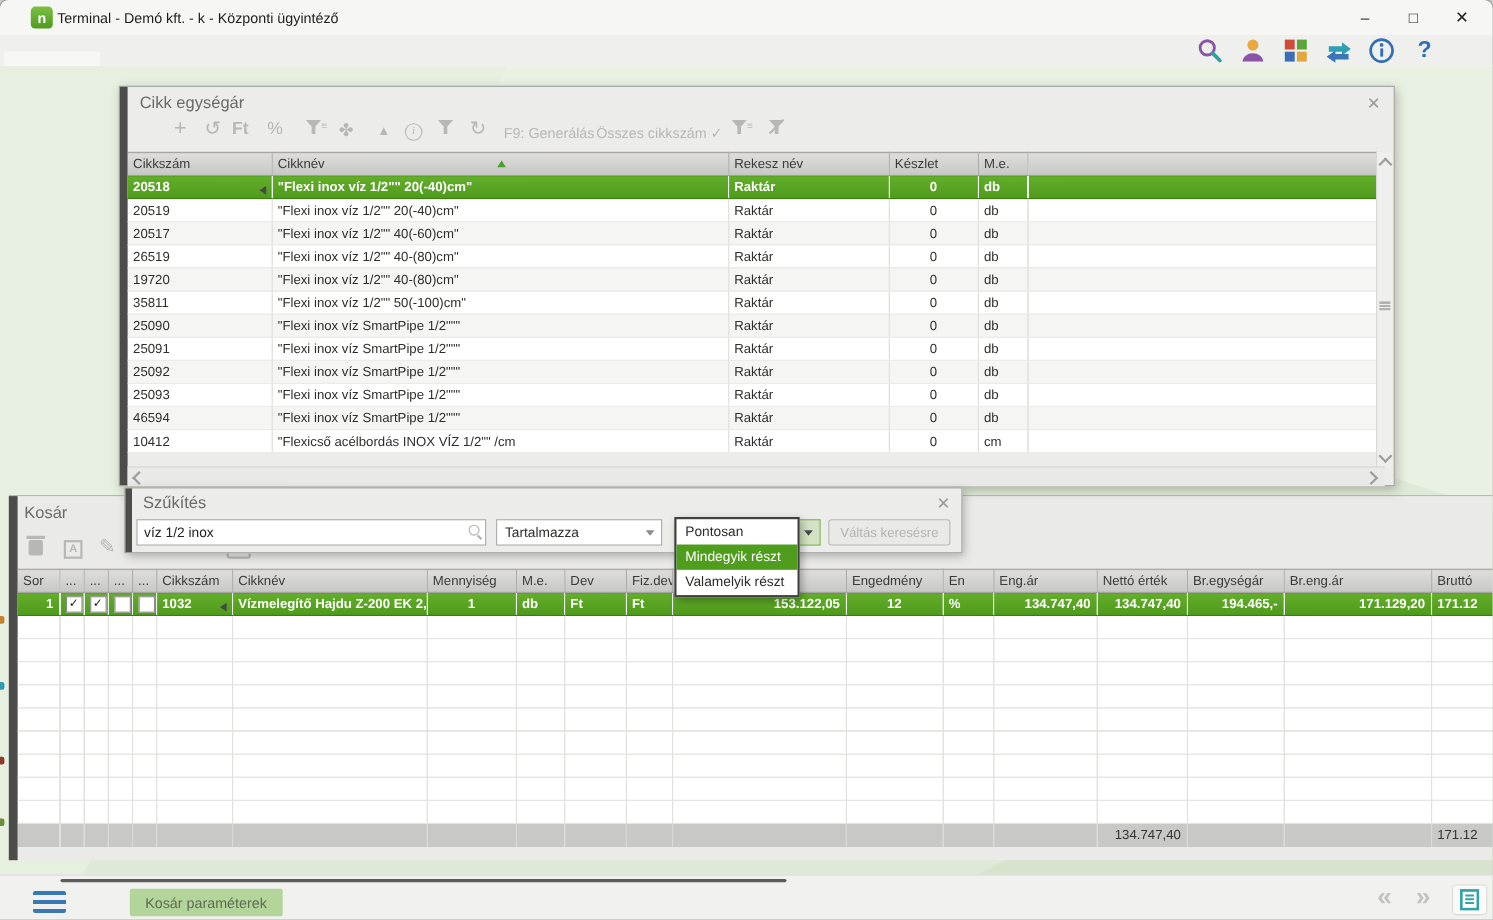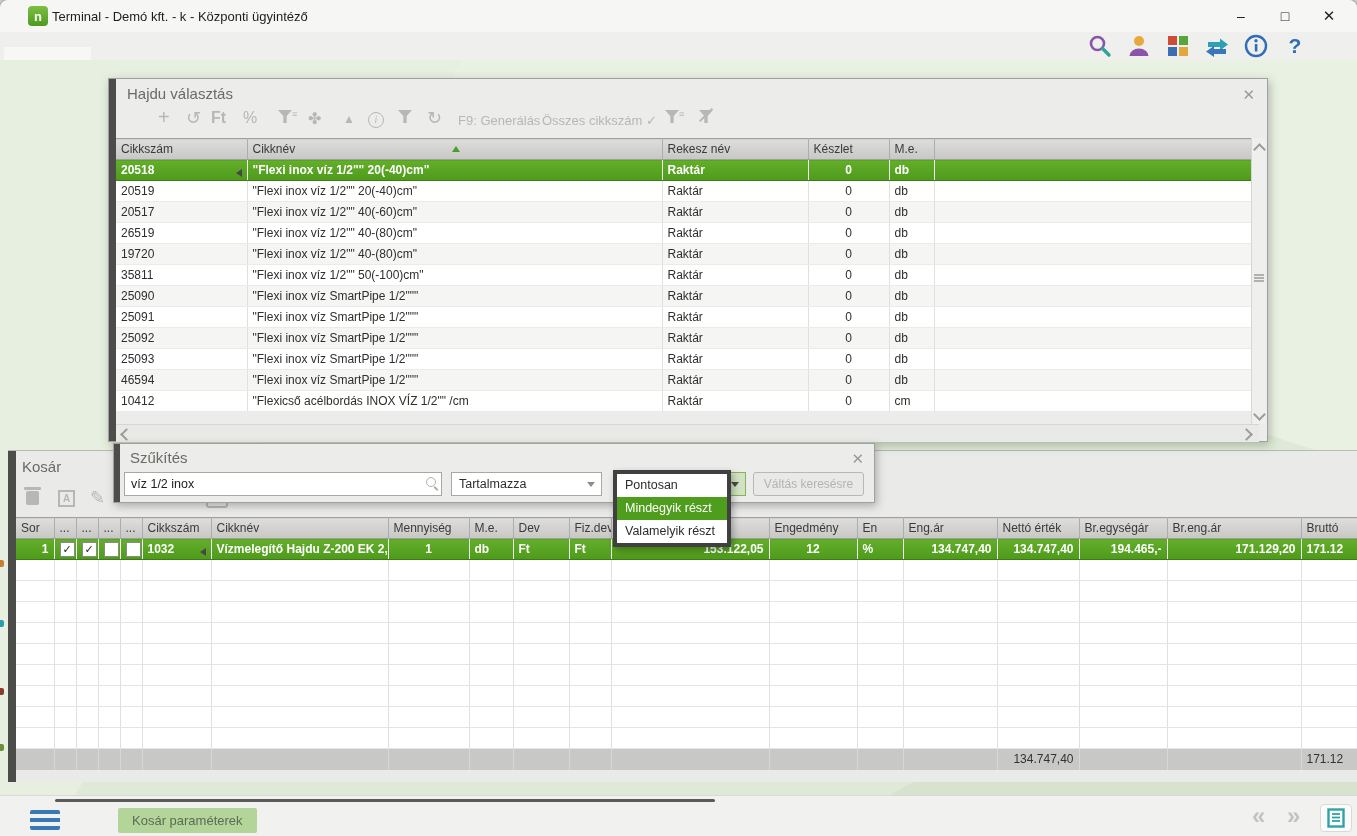--- a/index.html
+++ b/index.html
@@ -89,21 +89,21 @@
   .mag::after{content:"";position:absolute;left:8px;top:8px;width:2px;height:5px;background:#b0b0ae;transform:rotate(-45deg);}
   .combo{position:absolute;box-sizing:border-box;border:1px solid #a8a8a6;background:#fff;
     font-size:12.5px;color:#2e2e2c;line-height:22px;padding-left:7px;}
   .combo .arr{position:absolute;right:6px;top:9px;width:0;height:0;
     border-left:4px solid transparent;border-right:4px solid transparent;border-top:5px solid #8c8c8a;}
   .combo1{left:337px;top:28px;width:151px;height:24px;}
   .combo2{left:499px;top:28px;width:133px;height:24px;background:#d2e2c2;border:1px solid #86b356;}
   .szbtn{position:absolute;left:639px;top:28px;width:111px;height:24px;box-sizing:border-box;
     background:#e9e9e7;border:1px solid #b8b8b6;border-radius:3px;font-size:12px;color:#b3b3b1;
     text-align:center;line-height:22px;}
-  .ddlist{position:absolute;left:613px;top:470px;width:110px;background:#fff;border:4px solid #404040;
+  .ddlist{position:absolute;left:613px;top:470px;width:110px;background:#fff;border:2px solid #404040;
     box-shadow:2px 3px 7px rgba(0,0,0,.3);z-index:60;font-size:12.5px;color:#2c2c2a;}
   .ddlist .opt{height:23px;line-height:23px;padding-left:8px;white-space:nowrap;overflow:hidden;}
   .ddlist .opt.sel2{background:#4f9d1d;color:#fff;}
   
   .kosar{position:absolute;left:8px;top:450px;width:1349px;height:332px;background:#eaeae8;z-index:10;
     border-top:1px solid #b8b8b6;box-sizing:border-box;}
   .kosar .strip{position:absolute;left:0;top:0;width:8px;height:100%;background:#4c4c4a;}
   .kosar .paneltitle{position:absolute;left:14px;top:7px;}
   .ktool{position:absolute;left:8px;top:34px;height:28px;width:600px;}
   .ktool .it{position:absolute;top:2px;color:#b7b7b5;font-size:17px;}
@@ -497,21 +497,21 @@
           <td></td>
             <td></td>
           <td>171.12</td>
         </tr>
       </tbody>
     </table>
   </div>
 
   <div class="cikk">
     <div class="strip"></div>
-    <div class="paneltitle">Hajdu választás</div>
+    <div class="paneltitle">Cikk egységár</div>
     <div class="xclose">✕</div>
 
     <div class="ctool">
       <span class="it" style="left:42px;font-size:20px;top:0;">+</span>
       <span class="it" style="left:70px;font-size:18px;top:1px;">↺</span>
       <span class="it" style="left:95px;font-weight:bold;">Ft</span>
       <span class="it" style="left:127px;">%</span>
       <span class="it" style="left:162px;"><span class="funnel"></span><span class="fmod">≡</span></span>
       <span class="it" style="left:192px;">✤</span>
       <span class="it" style="left:227px;font-size:12px;top:6px;">▲</span>

